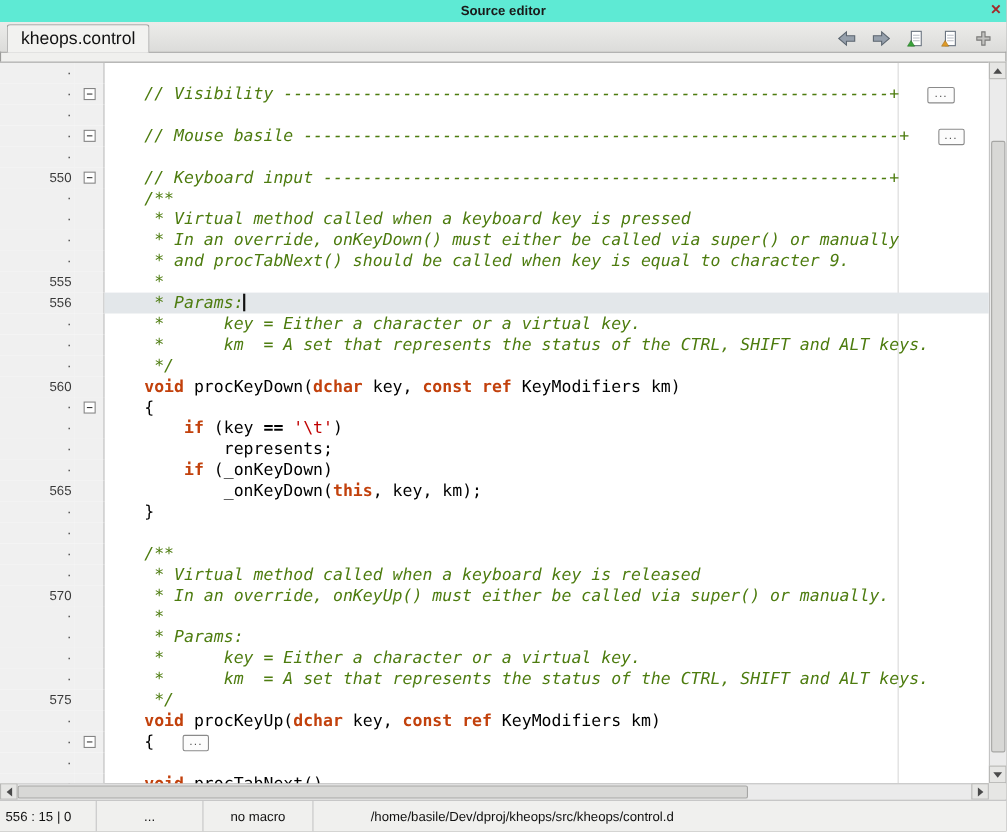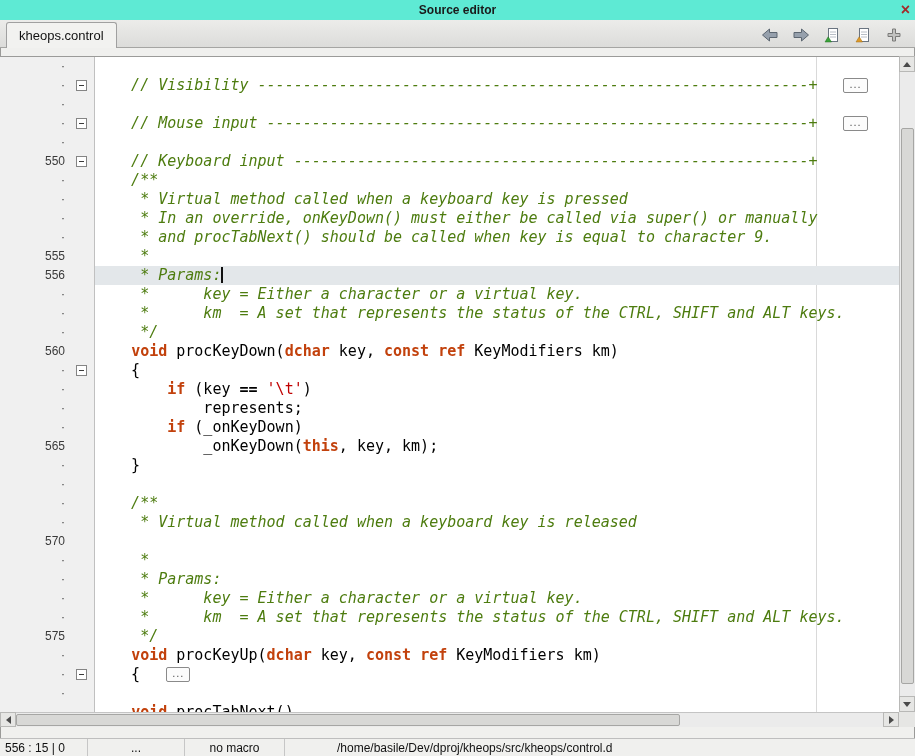--- a/index.html
+++ b/index.html
@@ -12,21 +12,21 @@
   
   .titlebar { position:absolute; top:0; left:0; right:0; height:20px;
     display:flex; align-items:center; justify-content:center;
     font-size:12px; font-weight:bold; color:#1a1a1a; background:#5eead4; }
   .close-btn { position:absolute; right:5px; top:0; height:20px; display:flex;
     align-items:center; font-size:16px; font-weight:bold; color:#A32B2B; cursor:default; }
   
   .tabbar { position:absolute; top:20px; left:0; right:0; height:28px;
     background:linear-gradient(#ECECEA,#DCDCDA); border-bottom:1px solid #A5A5A3; }
   .tab { position:absolute; left:6px; top:2px; height:26px; padding:0 12px;
-    display:flex; align-items:center; font-size:13px; color:#111;
+    display:flex; align-items:center; font-size:16px; color:#111;
     background:#F2F2F0; border:1px solid #A0A0A0; border-bottom:none;
     border-radius:3px 3px 0 0; }
   .toolbar { position:absolute; right:12px; top:4px; height:22px;
     display:flex; align-items:center; gap:13px; }
   .tool { width:18px; height:16px; display:flex; align-items:center; justify-content:center; }
   
   .editor-wrap { position:absolute; top:56px; left:0; width:899px; height:656px;
     background:#FFFFFF; overflow:hidden; border-top:1px solid #9B9B99; }
   .ruler { position:absolute; left:816px; top:0; bottom:0; width:1px;
     background:#D9D9D9; z-index:1; pointer-events:none; }
@@ -65,21 +65,21 @@
   .vthumb { position:absolute; left:1px; width:13px; top:72px; height:556px;
     background:#D8D8D6; border:1px solid #A6A6A4; border-radius:2px; }
   .hthumb { position:absolute; top:1px; height:12px; left:16px; width:664px;
     background:#D8D8D6; border:1px solid #A6A6A4; border-radius:2px; }
   .corner { position:absolute; top:712px; left:899px; width:16px; height:15px; background:#E6E6E4; }
   .tri-up    { width:0;height:0;border-left:4px solid transparent;border-right:4px solid transparent;border-bottom:5px solid #4A4A4A; }
   .tri-down  { width:0;height:0;border-left:4px solid transparent;border-right:4px solid transparent;border-top:5px solid #4A4A4A; }
   .tri-left  { width:0;height:0;border-top:4px solid transparent;border-bottom:4px solid transparent;border-right:5px solid #4A4A4A; }
   .tri-right { width:0;height:0;border-top:4px solid transparent;border-bottom:4px solid transparent;border-left:5px solid #4A4A4A; }
   
-  .statusbar { position:absolute; bottom:0; left:0; right:0; height:18px;
+  .statusbar { position:absolute; bottom:0; left:0; right:0; height:29px;
     background:#F0F0EE; border-top:1px solid #BEBEBE; display:flex; align-items:stretch;
     font-size:12px; color:#111; }
   .sb { display:flex; align-items:center; border-right:1px solid #C6C6C6; }
   .sb-caret { width:88px; padding-left:5px; }
   .sb-dots  { width:97px; justify-content:center; }
   .sb-macro { width:100px; justify-content:center; }
   .sb-file  { flex:1; padding-left:52px; border-right:none; }
 </style>
 </head>
 <body>
@@ -148,21 +148,21 @@
       <div class="row">
         <div class="gut">·</div>
         <div class="foldcol"></div>
         <div class="code"></div>
       </div>
       <div class="row">
         <div class="gut">·</div>
         <div class="foldcol">
           <span class="foldbox"></span>
         </div>
-        <div class="code"><span class="seg-cmt">    // Mouse input ------------------------------------------------------------+</span><span class="collapsed">...</span></div>
+        <div class="code"><span class="seg-cmt">    // Mouse basile ------------------------------------------------------------+</span><span class="collapsed">...</span></div>
       </div>
       <div class="row">
         <div class="gut">·</div>
         <div class="foldcol"></div>
         <div class="code"></div>
       </div>
       <div class="row">
         <div class="gut">550</div>
         <div class="foldcol">
           <span class="foldbox"></span>
@@ -262,20 +262,21 @@
         <div class="code"><span class="seg-cmt">    /**</span></div>
       </div>
       <div class="row">
         <div class="gut">·</div>
         <div class="foldcol"></div>
         <div class="code"><span class="seg-cmt">     * Virtual method called when a keyboard key is released</span></div>
       </div>
       <div class="row">
         <div class="gut">570</div>
         <div class="foldcol"></div>
+        <div class="code"><span class="seg-cmt">     * In an override, onKeyUp() must either be called via super() or manually.</span></div>
       </div>
       <div class="row">
         <div class="gut">·</div>
         <div class="foldcol"></div>
         <div class="code"><span class="seg-cmt">     *</span></div>
       </div>
       <div class="row">
         <div class="gut">·</div>
         <div class="foldcol"></div>
         <div class="code"><span class="seg-cmt">     * Params:</span></div>

